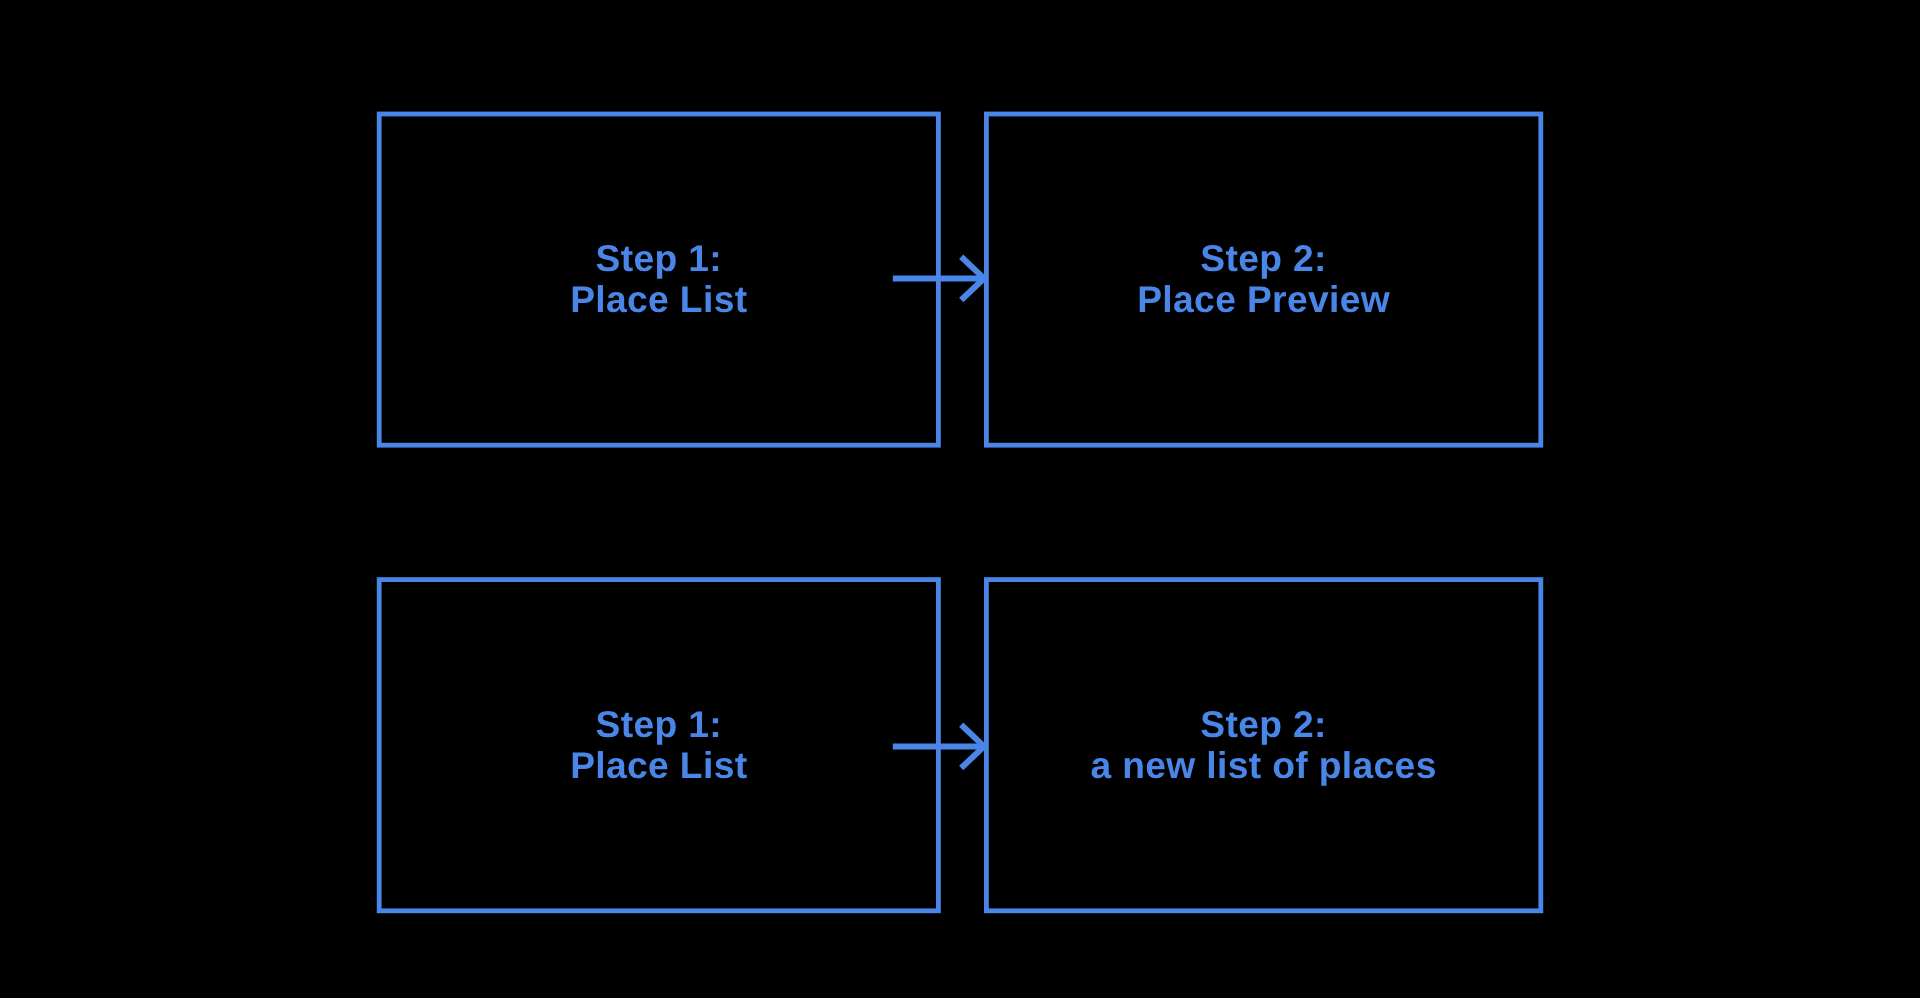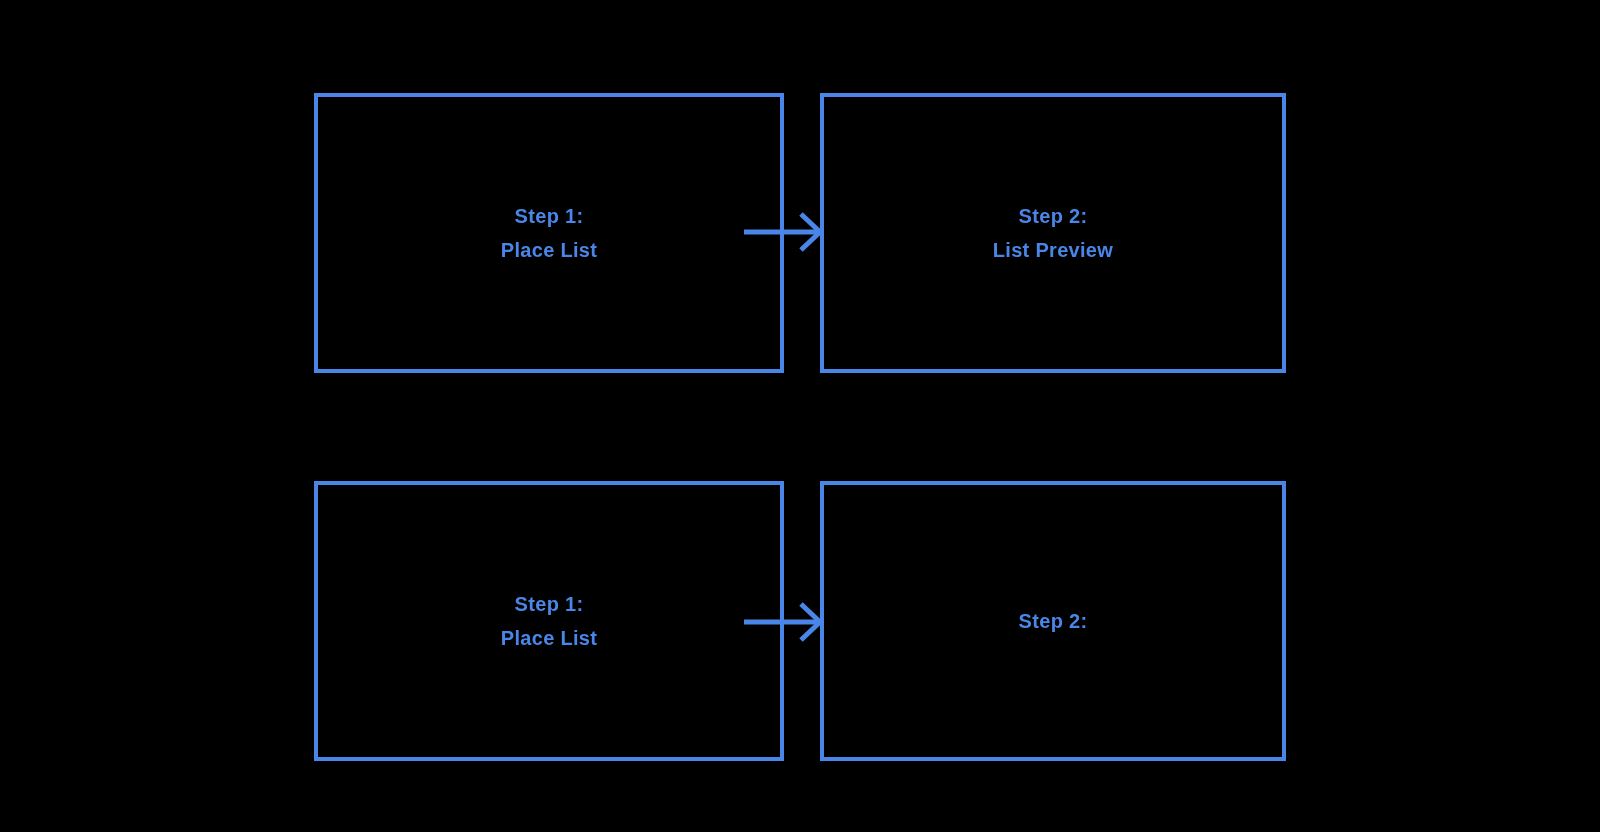--- a/index.html
+++ b/index.html
@@ -26,21 +26,21 @@
   .flow-box {
     position: absolute;
     border: 4px solid var(--accent);
     background: transparent;
     color: var(--accent);
     display: flex;
     flex-direction: column;
     justify-content: center;
     align-items: center;
     text-align: center;
-    font-size: 20px;
+    font-size: 31px;
     font-weight: 600;
     line-height: 34px;
     letter-spacing: 0.3px;
   }
   .box-f1-s1 { left: 314px; top: 93px;  width: 470px; height: 280px; }
   .box-f1-s2 { left: 820px; top: 93px;  width: 466px; height: 280px; }
   .box-f2-s1 { left: 314px; top: 481px; width: 470px; height: 280px; }
   .box-f2-s2 { left: 820px; top: 481px; width: 466px; height: 280px; }
   .arrow {
     position: absolute;
@@ -67,30 +67,31 @@
     <div>Place List</div>
   </div>
 
   <svg class="arrow arrow-1" width="84" height="48" viewBox="0 0 84 48" aria-hidden="true">
     <line x1="4" y1="24" x2="77" y2="24"></line>
     <polyline points="61,6 80,24 61,42"></polyline>
   </svg>
 
   <div class="flow-box box-f1-s2">
     <div>Step 2:</div>
-    <div>List Preview</div>
+    <div>Place Preview</div>
   </div>
 
   <div class="flow-box box-f2-s1">
     <div>Step 1:</div>
     <div>Place List</div>
   </div>
 
   <svg class="arrow arrow-2" width="84" height="48" viewBox="0 0 84 48" aria-hidden="true">
     <line x1="4" y1="24" x2="77" y2="24"></line>
     <polyline points="61,6 80,24 61,42"></polyline>
   </svg>
 
   <div class="flow-box box-f2-s2">
     <div>Step 2:</div>
+    <div>a new list of places</div>
   </div>
 
 </div>
 
 </body></html>

